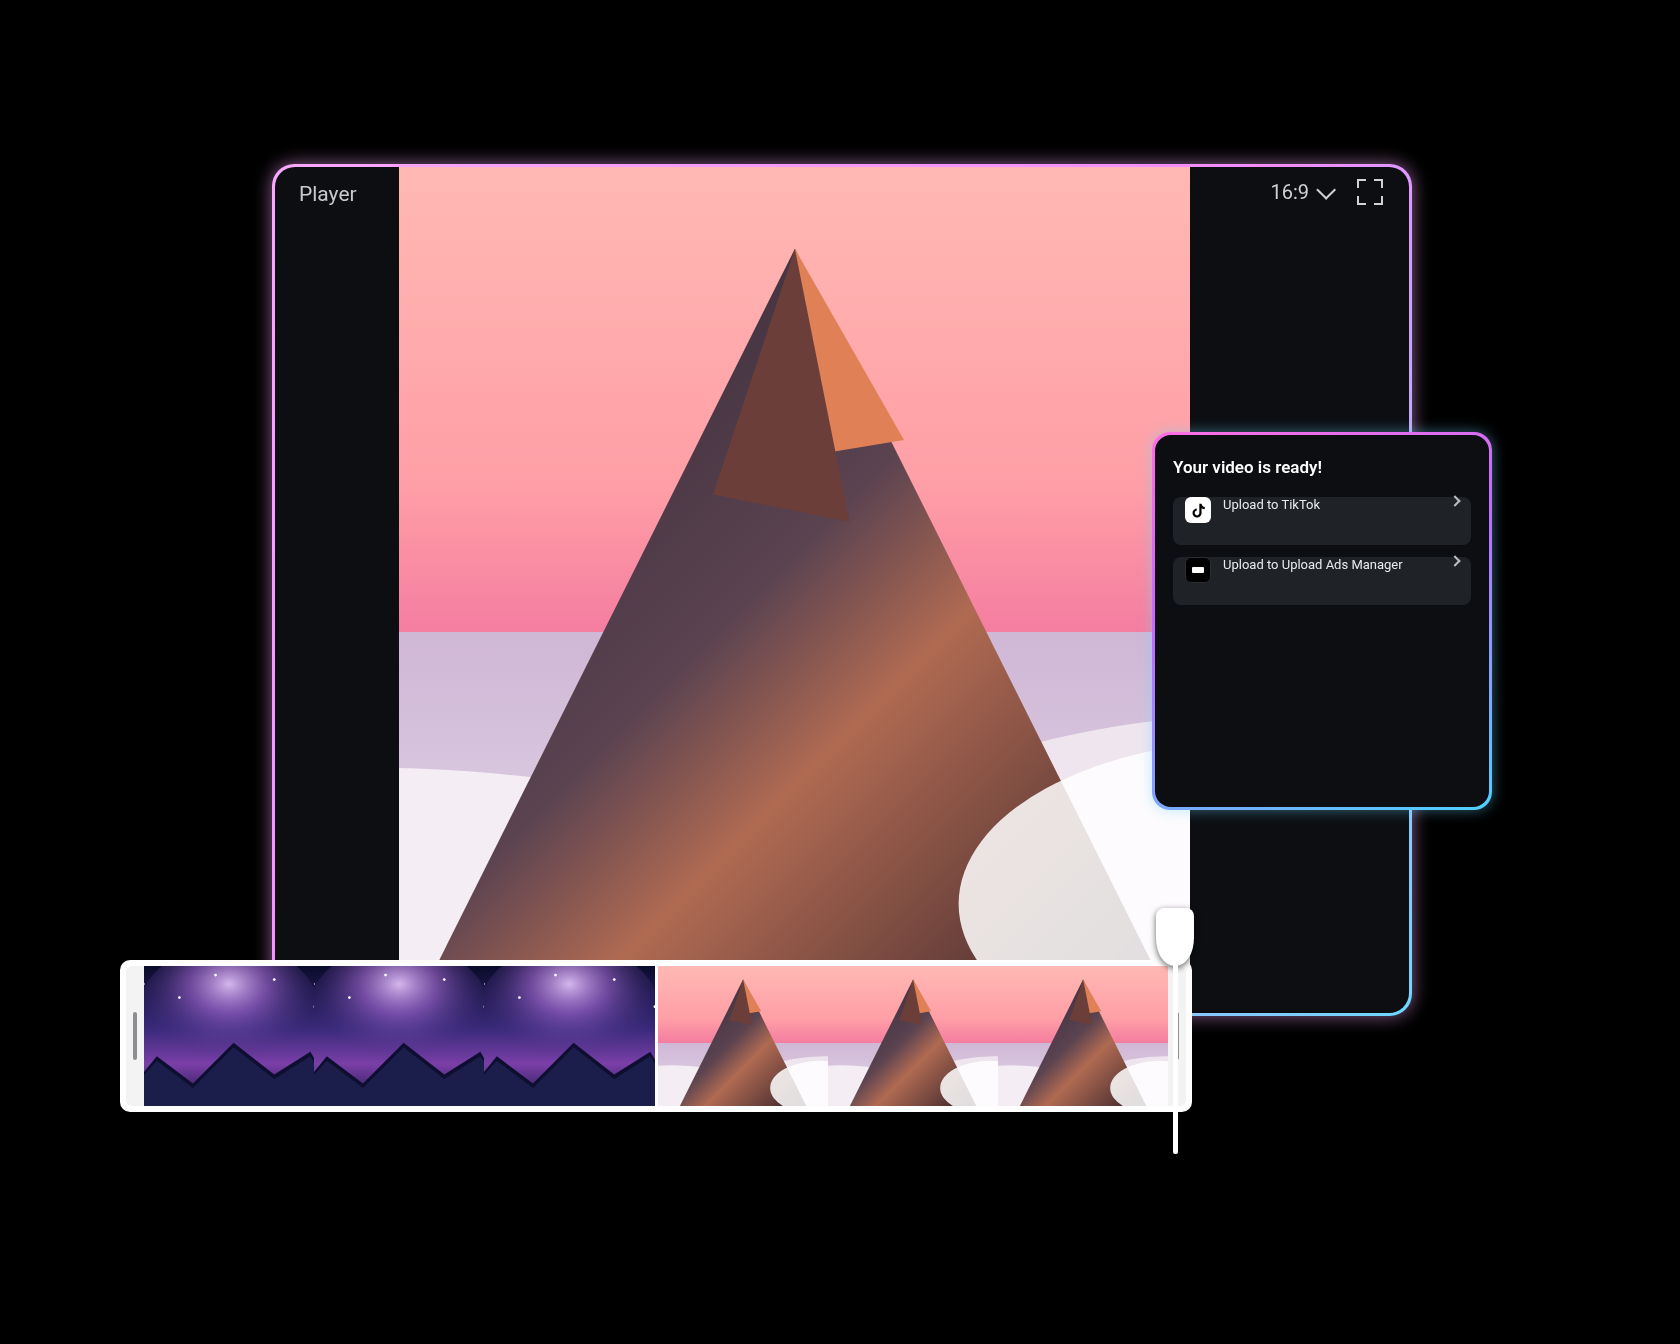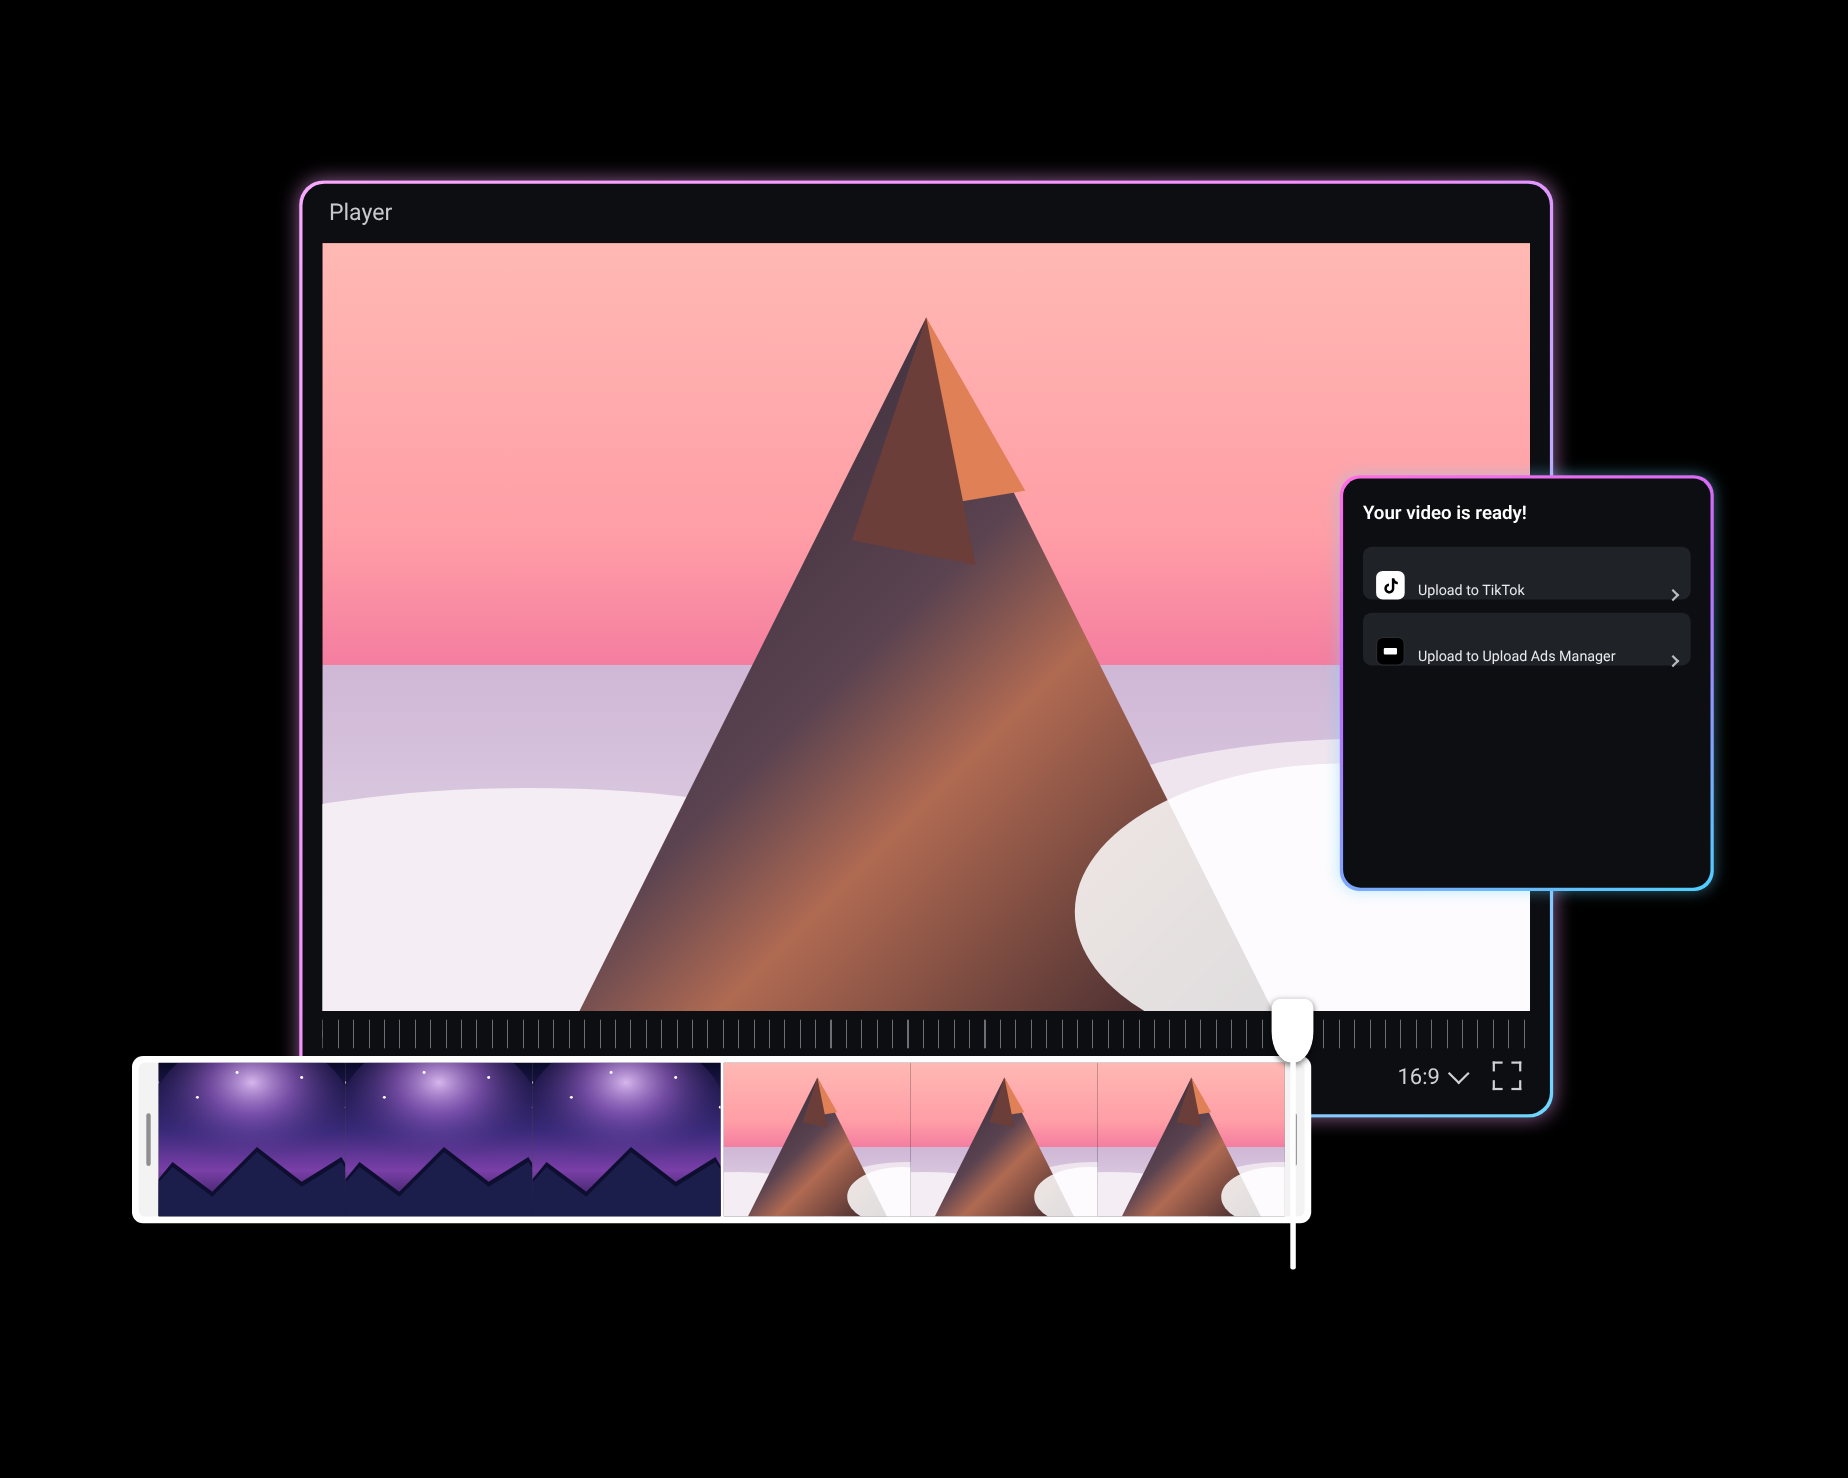--- a/index.html
+++ b/index.html
@@ -19,21 +19,21 @@
     border-radius: 22px;
     padding: 3px;
     background: linear-gradient(135deg, #f9a8ff 0%, #f48cff 50%, #6cd7ff 100%);
     box-shadow: 0 0 18px rgba(249,168,255,0.55);
   }
   .player-inner {
     width: 100%; height: 100%;
     background: #0c0e12;
     border-radius: 20px;
     display: flex;
-    flex-direction: column;
+    flex-direction: row;
     overflow: hidden;
   }
   .player-titlebar {
     height: 54px;
     display: flex;
     align-items: center;
     padding: 0 24px;
     color: #c7c9cc;
     font-size: 21px;
     font-weight: 400;
@@ -94,42 +94,42 @@
     border: 2px solid #cfd1d4;
   }
   .fullscreen-btn .tl { left:0; top:0; border-right:none; border-bottom:none; }
   .fullscreen-btn .tr { right:0; top:0; border-left:none; border-bottom:none; }
   .fullscreen-btn .bl { left:0; bottom:0; border-right:none; border-top:none; }
   .fullscreen-btn .br { right:0; bottom:0; border-left:none; border-top:none; }
 
   
   .export-panel {
     position: absolute;
-    left: 1218px; top: 432px;
+    left: 1152px; top: 432px;
     width: 340px; height: 378px;
     border-radius: 18px;
     padding: 3px;
     background: linear-gradient(160deg, #ff6fe3 0%, #c06bff 40%, #4ed0ff 100%);
     box-shadow: 0 0 14px rgba(108,215,255,0.45);
   }
   .export-inner {
     width: 100%; height: 100%;
     background: #0c0e12;
     border-radius: 16px;
     padding: 22px 18px;
     color: #fff;
   }
   .export-title {
     font-size: 17px;
     font-weight: 600;
     margin-bottom: 20px;
   }
   .export-option {
     display: flex;
-    align-items: flex-end;
+    align-items: flex-start;
     gap: 12px;
     background: #1f2227;
     border-radius: 8px;
     height: 48px;
     padding: 0 12px;
     margin-bottom: 12px;
     cursor: pointer;
     font-size: 13px;
     color: #e9eaec;
   }

